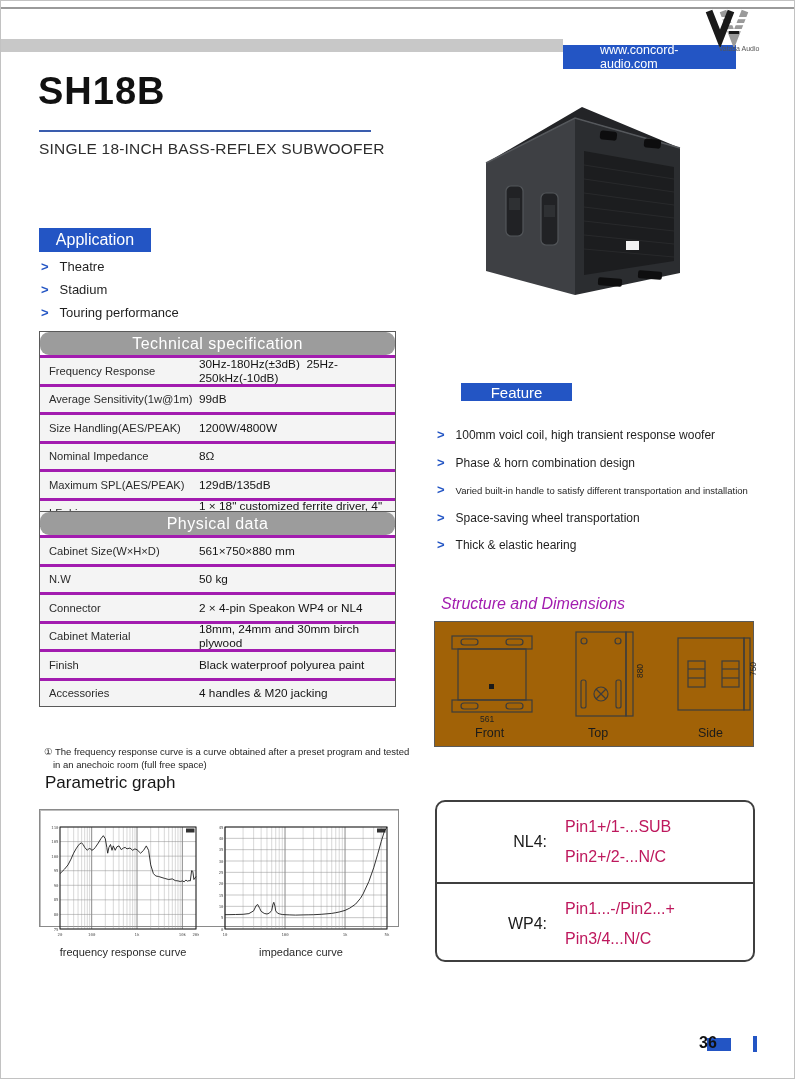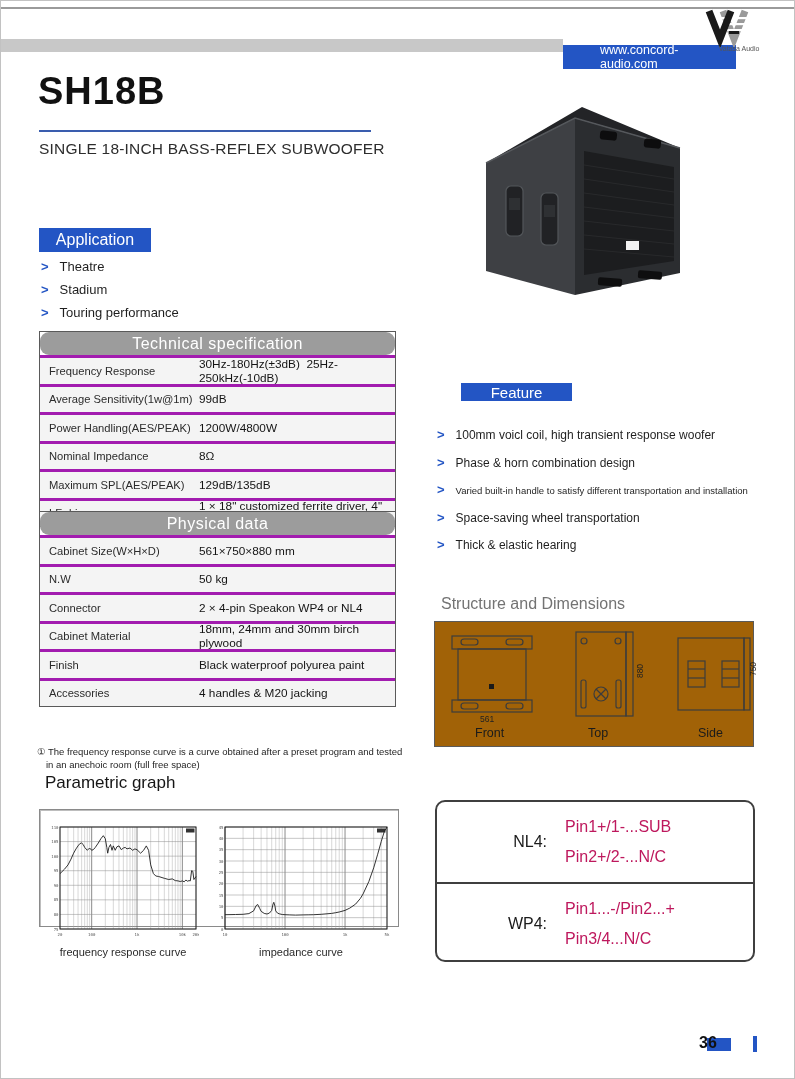--- a/index.html
+++ b/index.html
@@ -39,28 +39,28 @@
   .spec-head{background:#9c9c9c;color:#fff;font-size:16px;text-align:center;
              height:23px;line-height:23px;letter-spacing:.5px;border-radius:9px;}
   .spec-row{display:flex;height:25.5px;align-items:center;background:#f4f4f4;
             border-top:3px solid #a21caf;}
   .spec-label{width:150px;padding-left:9px;font-size:11.2px;color:#2b2b2b;}
   .spec-value{flex:1;font-size:11.8px;color:#141414;}
   .t-tech{top:330px;}
   .t-phys{top:510px;}
 
   
-  .struct-title{left:440px;top:594px;font-size:16px;color:#737373;}
+  .struct-title{left:440px;top:594px;font-size:16px;color:#a21caf;font-style:italic;}
   .struct-box{left:433px;top:620px;width:320px;height:126px;border:1px solid #5a5a5a;box-sizing:border-box;background:#a16207;}
   .dim-h{position:absolute;font-size:8.5px;color:#222;}
   .dim-v{position:absolute;font-size:8.5px;color:#222;transform:rotate(-90deg);}
   .view-cap{position:absolute;font-size:12.5px;color:#1b1b1b;}
 
   
-  .footnote{left:36px;top:744px;font-size:9.5px;color:#1e1e1e;line-height:1.4;}
+  .footnote{left:43px;top:744px;font-size:9.5px;color:#1e1e1e;line-height:1.4;}
   .footnote .l2{padding-left:9px;}
 
   
   .para-title{left:44px;top:772px;font-size:17px;color:#151515;}
   .graph-frame{left:38px;top:808px;width:360px;height:118px;border:1px solid #8a8a8a;
                box-shadow:1px 1px 0 #bdbdbd inset;background:#fff;box-sizing:border-box;}
   .gcap{position:absolute;font-size:11px;color:#2a2a2a;text-align:center;}
 
   
   .conn-box{left:434px;top:799px;width:320px;height:162px;border:2px solid #3f3f3f;
@@ -154,21 +154,21 @@
     <div class="spec-head">Technical specification</div>
     <div class="spec-row">
         <div class="spec-label">Frequency Response</div>
         <div class="spec-value">30Hz-180Hz(±3dB)&nbsp; 25Hz-250kHz(-10dB)</div>
       </div>
     <div class="spec-row">
         <div class="spec-label">Average Sensitivity(1w@1m)</div>
         <div class="spec-value">99dB</div>
       </div>
     <div class="spec-row">
-        <div class="spec-label">Power Handling(AES/PEAK)</div>
+        <div class="spec-label">Size Handling(AES/PEAK)</div>
         <div class="spec-value">1200W/4800W</div>
       </div>
     <div class="spec-row">
         <div class="spec-label">Nominal Impedance</div>
         <div class="spec-value">8Ω</div>
       </div>
     <div class="spec-row">
         <div class="spec-label">Maximum SPL(AES/PEAK)</div>
         <div class="spec-value">129dB/135dB</div>
       </div>

